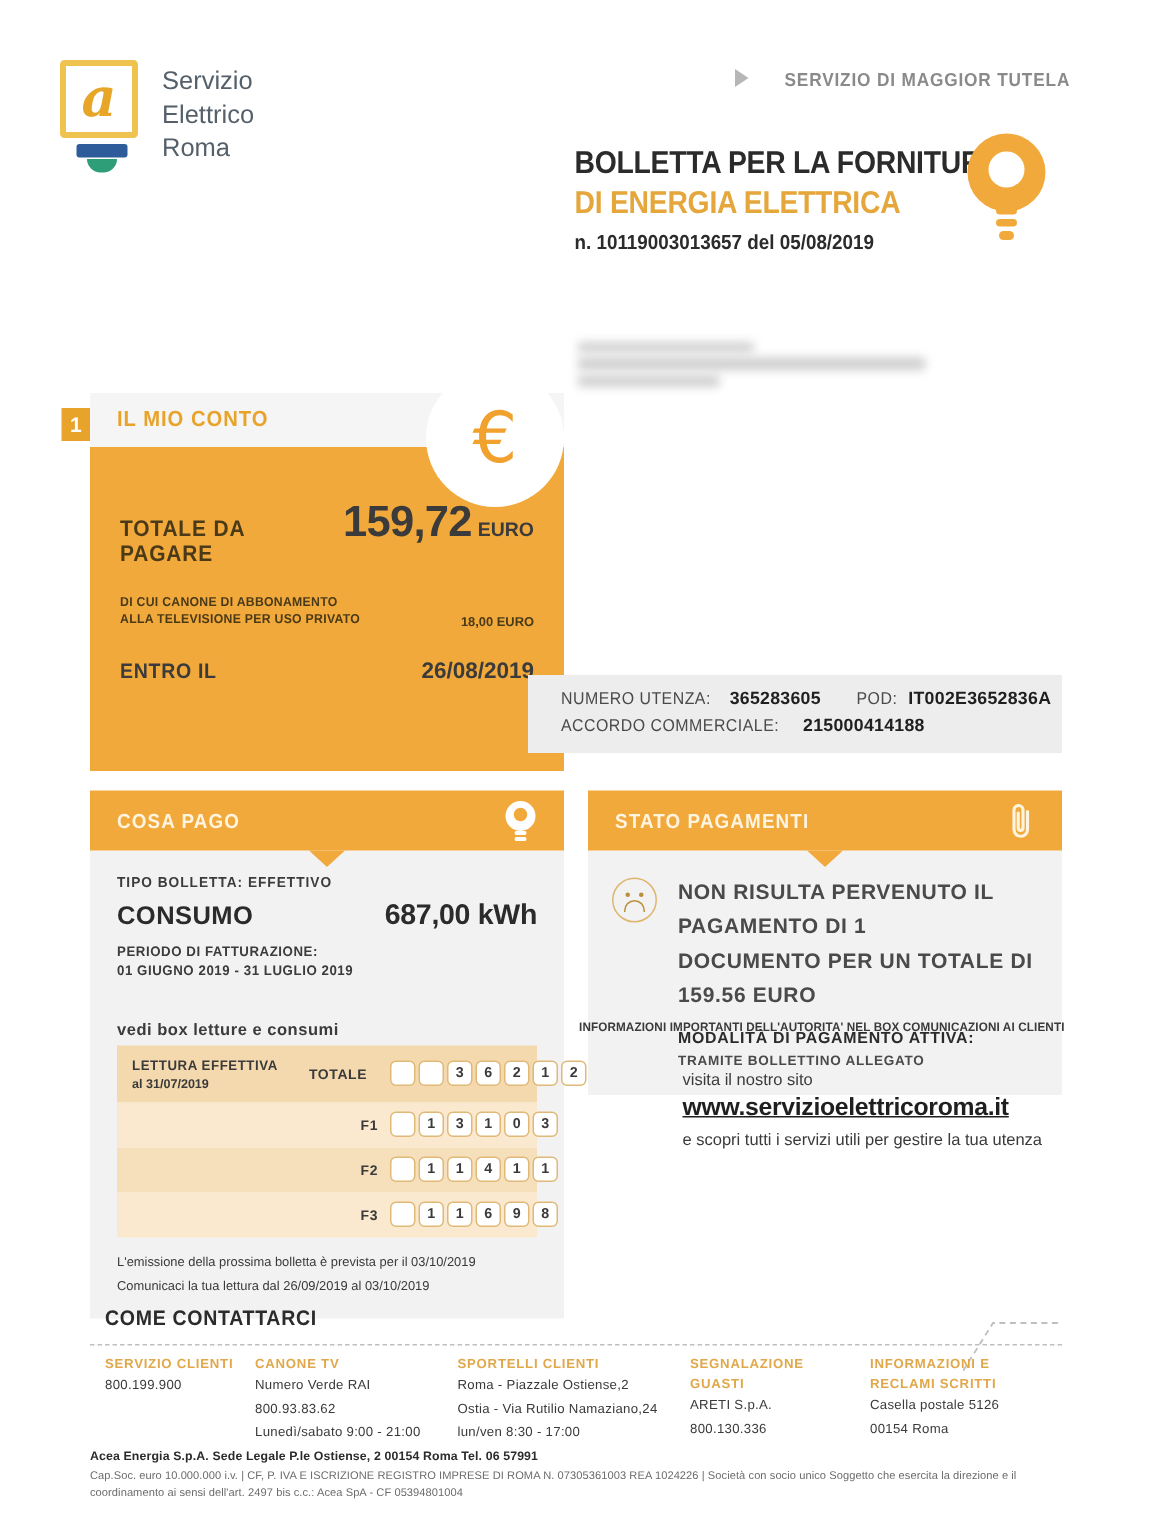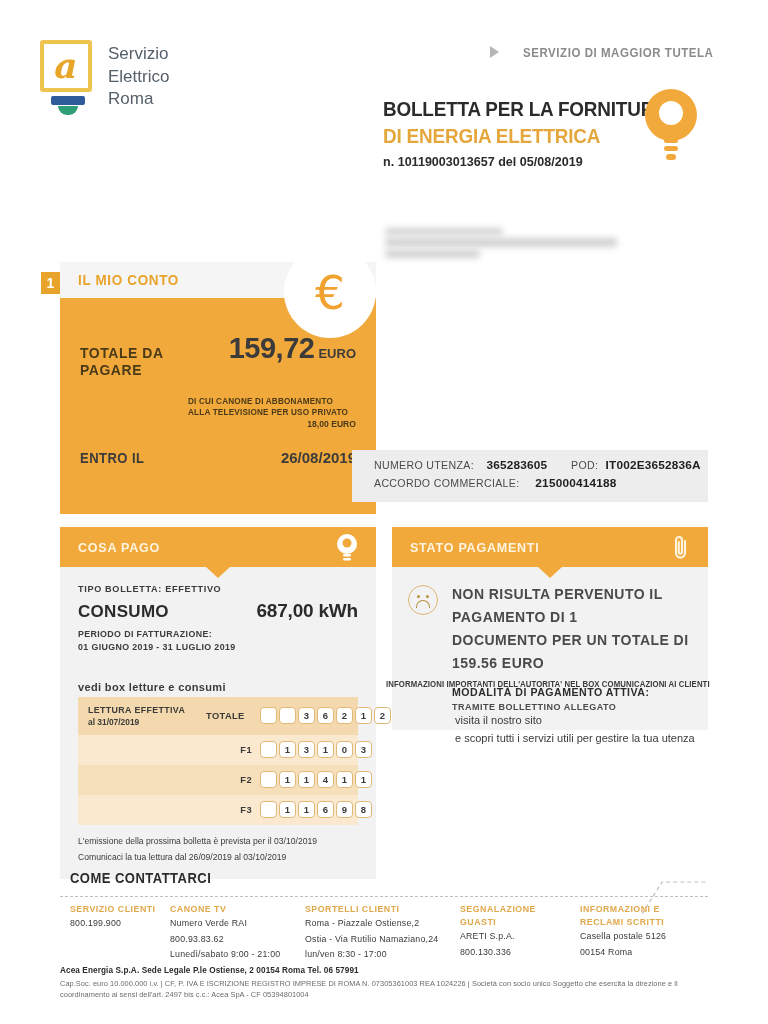--- a/index.html
+++ b/index.html
@@ -128,21 +128,21 @@
     font-family: "DejaVu Sans", sans-serif; line-height: 1; position: relative; z-index: 2;
   }
   .conto-body { padding: 34px 20px 0 20px; position: relative; }
   .tot-row { display: flex; align-items: baseline; justify-content: space-between; }
   .tot-label {
     font-size: 15px; font-weight: 700; color: #4A3A18; letter-spacing: 0.6px;
     transform: scaleX(0.93); transform-origin: left center;
   }
   .tot-amt { font-size: 29px; font-weight: 700; color: #3B3B3B; letter-spacing: -0.5px; }
   .tot-cur { font-size: 13px; font-weight: 700; color: #3B3B3B; margin-left: 4px; }
-  .canone-row { display: flex; justify-content: space-between; align-items: flex-end; margin-top: 18px; flex-direction: column; }
+  .canone-row { display: flex; justify-content: space-between; align-items: flex-end; margin-top: 18px; }
   .canone-lbl {
     font-size: 8.6px; font-weight: 700; color: #4A3A18; line-height: 1.32;
     letter-spacing: 0.2px; transform: scaleX(0.95); transform-origin: left center;
   }
   .canone-val { font-size: 8.6px; font-weight: 700; color: #4A3A18; white-space: nowrap; }
   .entro-row { display: flex; justify-content: space-between; align-items: baseline; margin-top: 20px; }
   .entro-lbl {
     font-size: 14px; font-weight: 700; color: #3B3B3B; letter-spacing: 0.5px;
     transform: scaleX(0.93); transform-origin: left center;
   }
@@ -486,20 +486,21 @@
         <div class="stato-p2">MODALITÀ DI PAGAMENTO ATTIVA:</div>
         <div class="stato-p3">TRAMITE BOLLETTINO ALLEGATO</div>
       </div>
     </div>
   </div>
 
   <div class="auth-note">INFORMAZIONI IMPORTANTI DELL'AUTORITA' NEL BOX COMUNICAZIONI AI CLIENTI</div>
 
   <div class="site-block">
     <div class="site-l1">visita il nostro sito</div>
+    <a class="site-url" href="#">www.servizioelettricoroma.it</a>
     <div class="site-l2">e scopri tutti i servizi utili  per gestire la tua utenza</div>
   </div>
 
   <div class="footer-title">COME CONTATTARCI</div>
   <div class="dash-line"></div>
   <svg class="fold-mark" viewBox="0 0 66 34">
     <path d="M0 34 L20 2 L66 2" fill="none" stroke="#BFBFBF" stroke-width="1.2" stroke-dasharray="4 3"></path>
   </svg>
 
   <div class="contacts">

